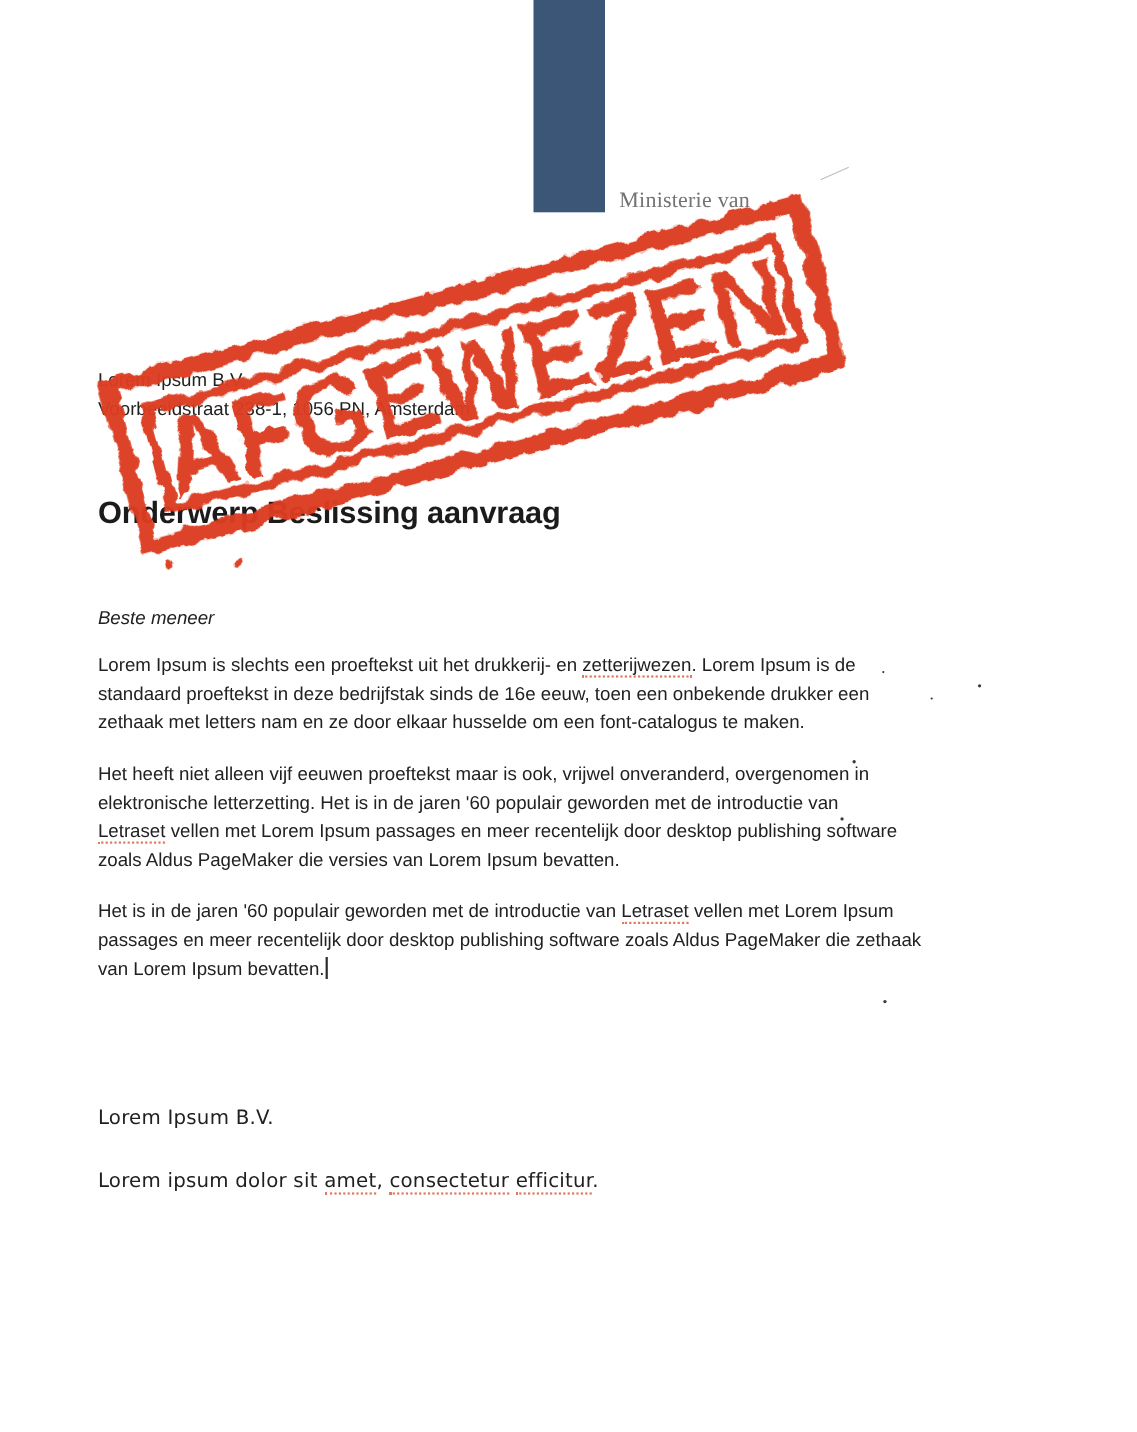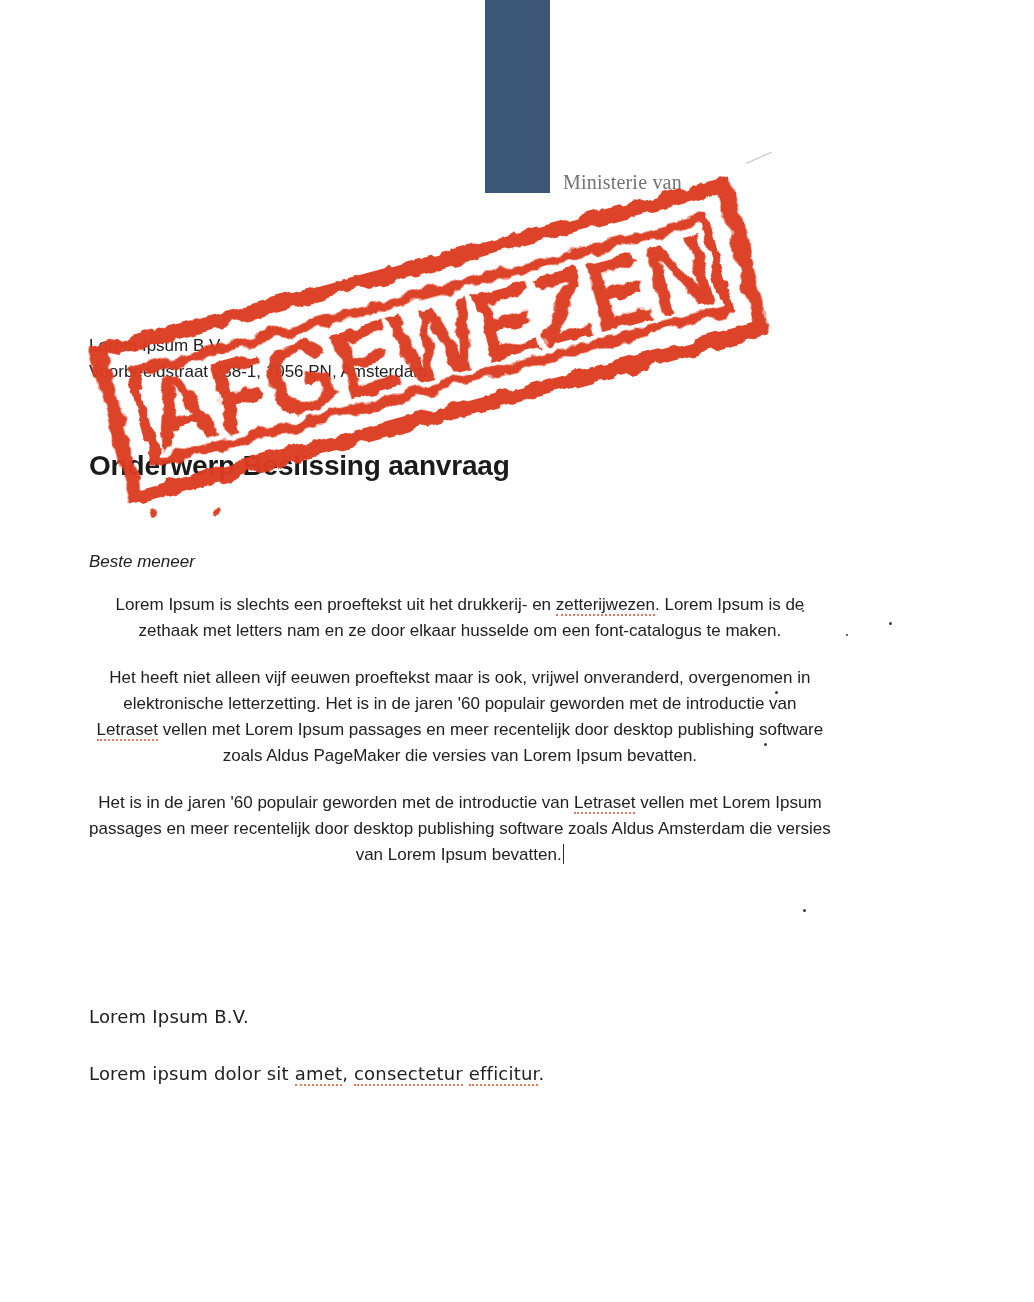--- a/index.html
+++ b/index.html
@@ -11,21 +11,21 @@
   .logo-bar{left:485px;top:0;width:65px;height:193px;background:var(--bar,#3B5677);}
   .ministry-label{left:563px;top:171px;font-family:"Liberation Serif",serif;
       font-size:20px;line-height:22px;color:#737373;letter-spacing:0.2px;text-align:center;}
 
   
   .recipient{left:89px;top:333px;font-size:17px;line-height:26px;}
   .subject{left:89px;top:449px;font-size:28px;line-height:34px;font-weight:bold;
       color:#1b1b1b;letter-spacing:-0.2px;}
   .salutation{left:89px;top:549px;font-size:17px;line-height:26px;font-style:italic;}
   .letter-body{left:89px;top:592px;}
-  .para{margin:0 0 21px 0;text-align:center;}
+  .para{margin:0 0 21px 0;}
   .line{white-space:pre;line-height:26px;font-size:17px;height:26px;}
   .spell{border-bottom:2px dotted var(--spell,#DD7A5F);padding-bottom:0px;}
   .caret{display:inline-block;width:1.5px;height:20px;background:#2b2b2b;
       vertical-align:-4px;margin-left:1px;}
 
   
   .closing-company{left:89px;top:1004px;font-family:"DejaVu Sans",sans-serif;
       font-size:18px;line-height:26px;letter-spacing:0.2px;}
   .closing-line-wrap{left:89px;top:1049px;font-family:"DejaVu Sans",sans-serif;letter-spacing:0.2px;margin-top:12px;}
   .closing-line-wrap .line{font-size:18px;}
@@ -50,31 +50,32 @@
   <div class="line">Voorbeeldstraat 238-1, 1056 PN, Amsterdam</div>
 </div>
 
 <div class="abs subject">Onderwerp Beslissing aanvraag</div>
 
 <div class="abs salutation">Beste meneer</div>
 
 <div class="abs letter-body">
     <div class="para">
       <div class="line"><span>Lorem Ipsum is slechts een proeftekst uit het drukkerij- en </span><span class="spell">zetterijwezen</span><span>. Lorem Ipsum is de</span></div>
+      <div class="line"><span>standaard proeftekst in deze bedrijfstak sinds de 16e eeuw, toen een onbekende drukker een</span></div>
       <div class="line"><span>zethaak met letters nam en ze door elkaar husselde om een font-catalogus te maken.</span></div>
     </div>
     <div class="para">
       <div class="line"><span>Het heeft niet alleen vijf eeuwen proeftekst maar is ook, vrijwel onveranderd, overgenomen in</span></div>
       <div class="line"><span>elektronische letterzetting. Het is in de jaren '60 populair geworden met de introductie van</span></div>
       <div class="line"><span class="spell">Letraset</span><span> vellen met Lorem Ipsum passages en meer recentelijk door desktop publishing software</span></div>
       <div class="line"><span>zoals Aldus PageMaker die versies van Lorem Ipsum bevatten.</span></div>
     </div>
     <div class="para">
       <div class="line"><span>Het is in de jaren '60 populair geworden met de introductie van </span><span class="spell">Letraset</span><span> vellen met Lorem Ipsum</span></div>
-      <div class="line"><span>passages en meer recentelijk door desktop publishing software zoals Aldus Amsterdam die versies</span></div>
+      <div class="line"><span>passages en meer recentelijk door desktop publishing software zoals Aldus PageMaker die zethaak</span></div>
       <div class="line"><span>van Lorem Ipsum bevatten.</span><span class="caret"></span></div>
     </div>
   </div>
 
 <div class="abs closing-company">Lorem Ipsum B.V.</div>
 <div class="abs closing-line-wrap">
     <div class="line"><span>Lorem ipsum dolor sit </span><span class="spell">amet</span><span>, </span><span class="spell">consectetur</span><span> </span><span class="spell">efficitur</span><span>.</span></div>
   </div>
 
 <svg class="abs stamp-svg" viewBox="0 0 760 400">

